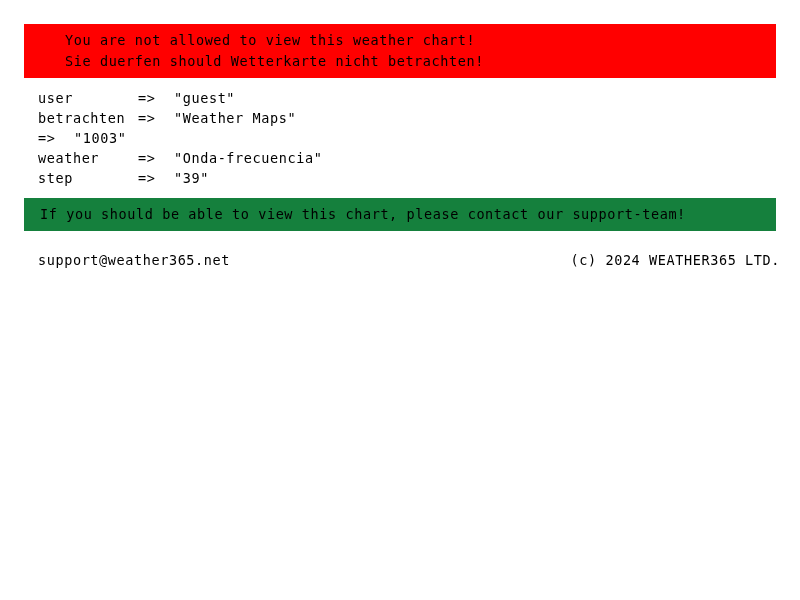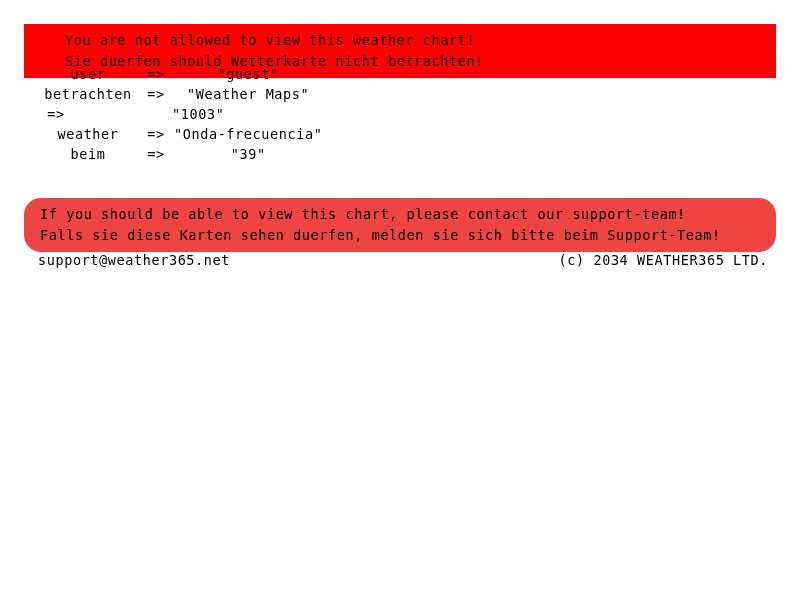--- a/index.html
+++ b/index.html
@@ -27,33 +27,31 @@
     box-sizing: border-box;
     padding: 6px 0 6px 16px;
   }
   .banner-error {
     top: 24px;
     background: #ff0000;
     padding-left: 41px;
   }
   .banner-info {
     top: 198px;
-    background: #ef4444;
-    border-radius: 17px;
+    background: #15803d;
   }
   .banner-line {
     line-height: 21px;
     white-space: pre;
     letter-spacing: 0.6px;
   }
   .details {
     position: absolute;
     left: 38px;
-    top: 64px;
-    text-align: center;
+    top: 88px;
   }
   .detail-row {
     display: flex;
     line-height: 20px;
     white-space: pre;
     letter-spacing: 0.6px;
   }
   .detail-key {
     width: 100px;
     flex: 0 0 100px;
@@ -61,21 +59,21 @@
   .detail-arrow {
     width: 36px;
     flex: 0 0 36px;
   }
   .detail-value {
     flex: 1 1 auto;
   }
   .footer {
     position: absolute;
     left: 38px;
-    right: 32px;
+    right: 20px;
     top: 250px;
     display: flex;
     justify-content: space-between;
     line-height: 20px;
     white-space: pre;
     letter-spacing: 0.6px;
   }
   .footer-right {
     text-align: right;
   }
@@ -108,29 +106,28 @@
     <div class="detail-row">
       <span class="detail-arrow">=&gt;</span>
       <span class="detail-value">"1003"</span>
     </div>
     <div class="detail-row">
       <span class="detail-key">weather</span>
       <span class="detail-arrow">=&gt;</span>
       <span class="detail-value">"Onda-frecuencia"</span>
     </div>
     <div class="detail-row">
-      <span class="detail-key">beim</span>
+      <span class="detail-key">step</span>
       <span class="detail-arrow">=&gt;</span>
       <span class="detail-value">"39"</span>
     </div>
   </div>
 
   <div class="banner banner-info">
     <div class="banner-line">If you should be able to view this chart, please contact our support-team!</div>
-    <div class="banner-line">Falls sie diese Karten sehen duerfen, melden sie sich bitte beim Support-Team!</div>
   </div>
 
   <div class="footer">
     <a class="footer-left" href="#">support@weather365.net</a>
-    <span class="footer-right">(c) 2034 WEATHER365 LTD.</span>
+    <span class="footer-right">(c) 2024 WEATHER365 LTD.</span>
   </div>
 
 </div>
 
 </body></html>

